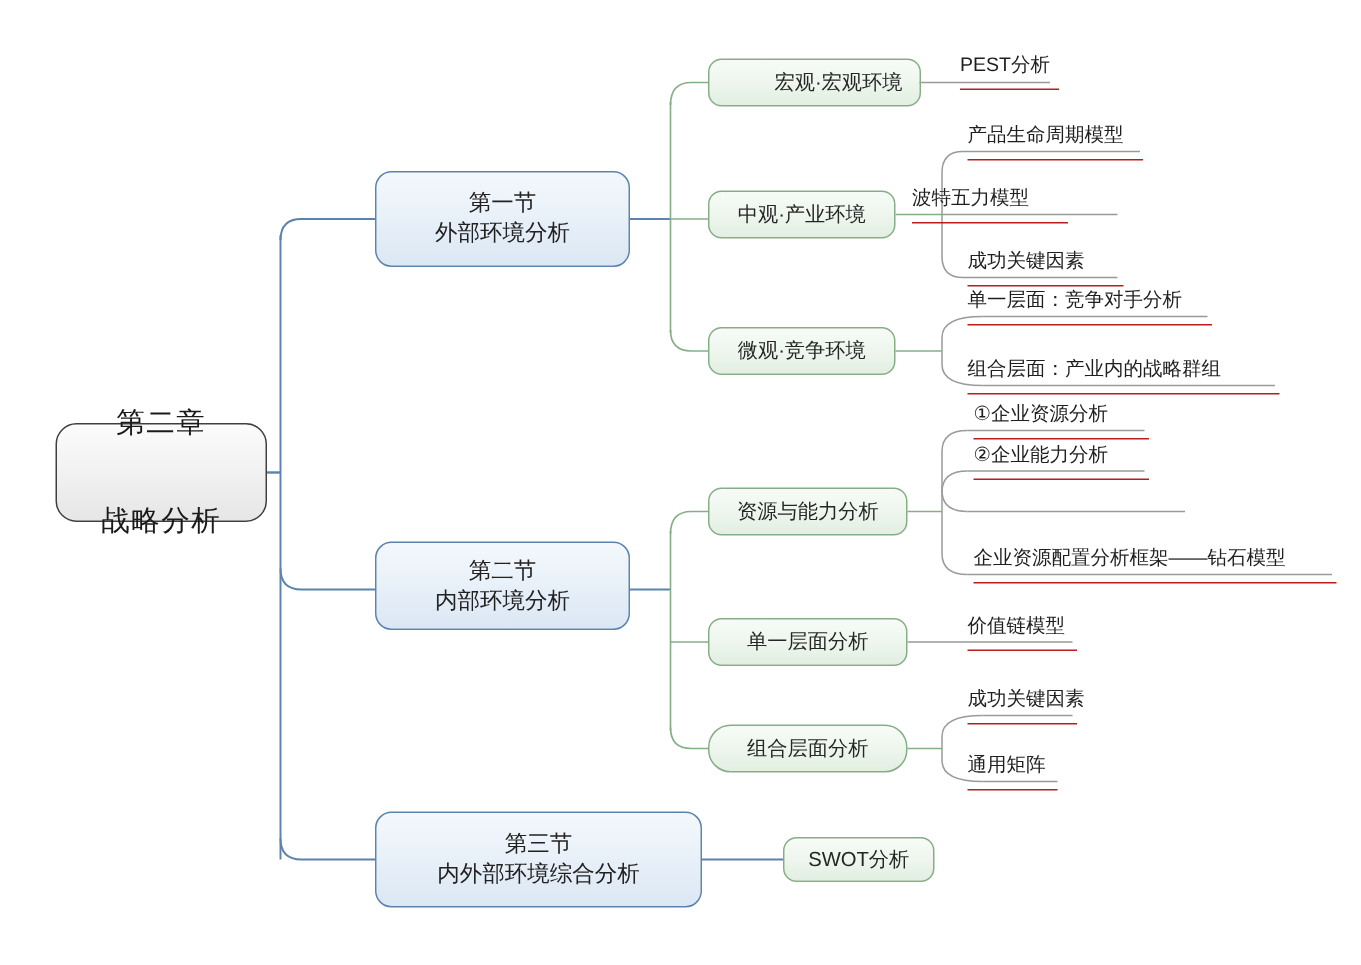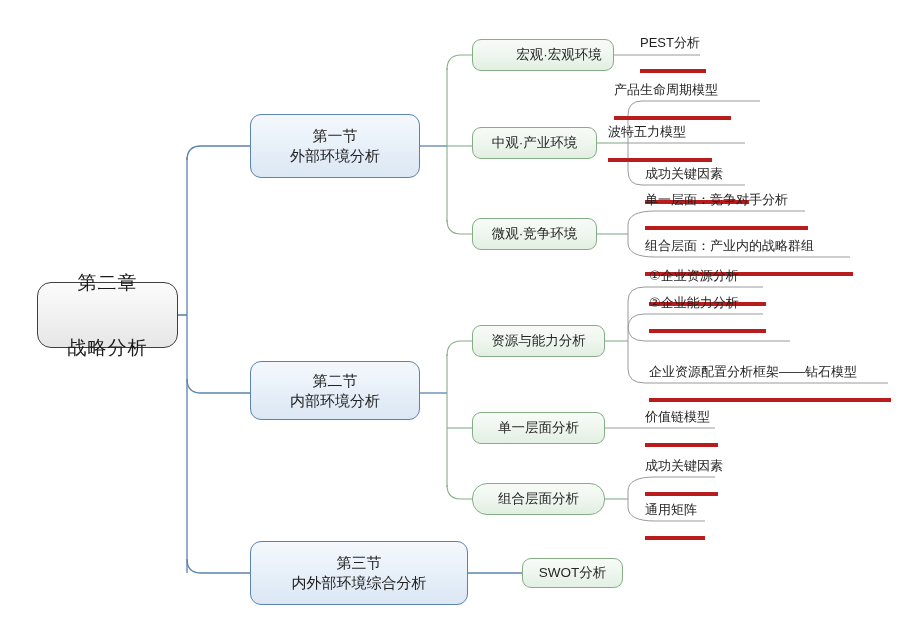--- a/index.html
+++ b/index.html
@@ -66,22 +66,22 @@
     color: #262626;
   }
   .node-line { display: block; }
   
   .leaf {
     position: absolute;
     box-sizing: border-box;
     font-size: 13px;
     color: #1f1f1f;
     white-space: nowrap;
-    padding-bottom: 18px;
-    border-bottom: 4px solid #b91c1c;
+    padding-bottom: 8px;
+    border-bottom: 1px solid #b91c1c;
     line-height: 1.15;
   }
 </style>
 </head>
 <body>
 
 <div id="canvas">
 
   <svg id="edges" viewBox="0 0 907 643" width="907" height="643" xmlns="http://www.w3.org/2000/svg">
 
@@ -149,21 +149,21 @@
   </div>
 
   <div class="node node-l3" style="left:472px; top:39px; width:142px; height:32px;padding-left:32px;">
     <span class="node-line">宏观·宏观环境</span>
   </div>
   <div class="leaf" style="left:640px; top:36px; width:66px;">PEST分析</div>
 
   <div class="node node-l3" style="left:472px; top:127px; width:125px; height:32px;">
     <span class="node-line">中观·产业环境</span>
   </div>
-  <div class="leaf" style="left:614px; top:83px; width:117px;">产品生命周期模型</div>
+  <div class="leaf" style="left:645px; top:83px; width:117px;">产品生命周期模型</div>
   <div class="leaf" style="left:608px; top:125px; width:104px;">波特五力模型</div>
   <div class="leaf" style="left:645px; top:167px; width:104px;">成功关键因素</div>
 
   <div class="node node-l3" style="left:472px; top:218px; width:125px; height:32px;">
     <span class="node-line">微观·竞争环境</span>
   </div>
   <div class="leaf" style="left:645px; top:193px; width:163px;">单一层面：竞争对手分析</div>
   <div class="leaf" style="left:645px; top:239px; width:208px;">组合层面：产业内的战略群组</div>
 
   <div class="node node-l2" style="left:250px; top:361px; width:170px; height:59px;">

